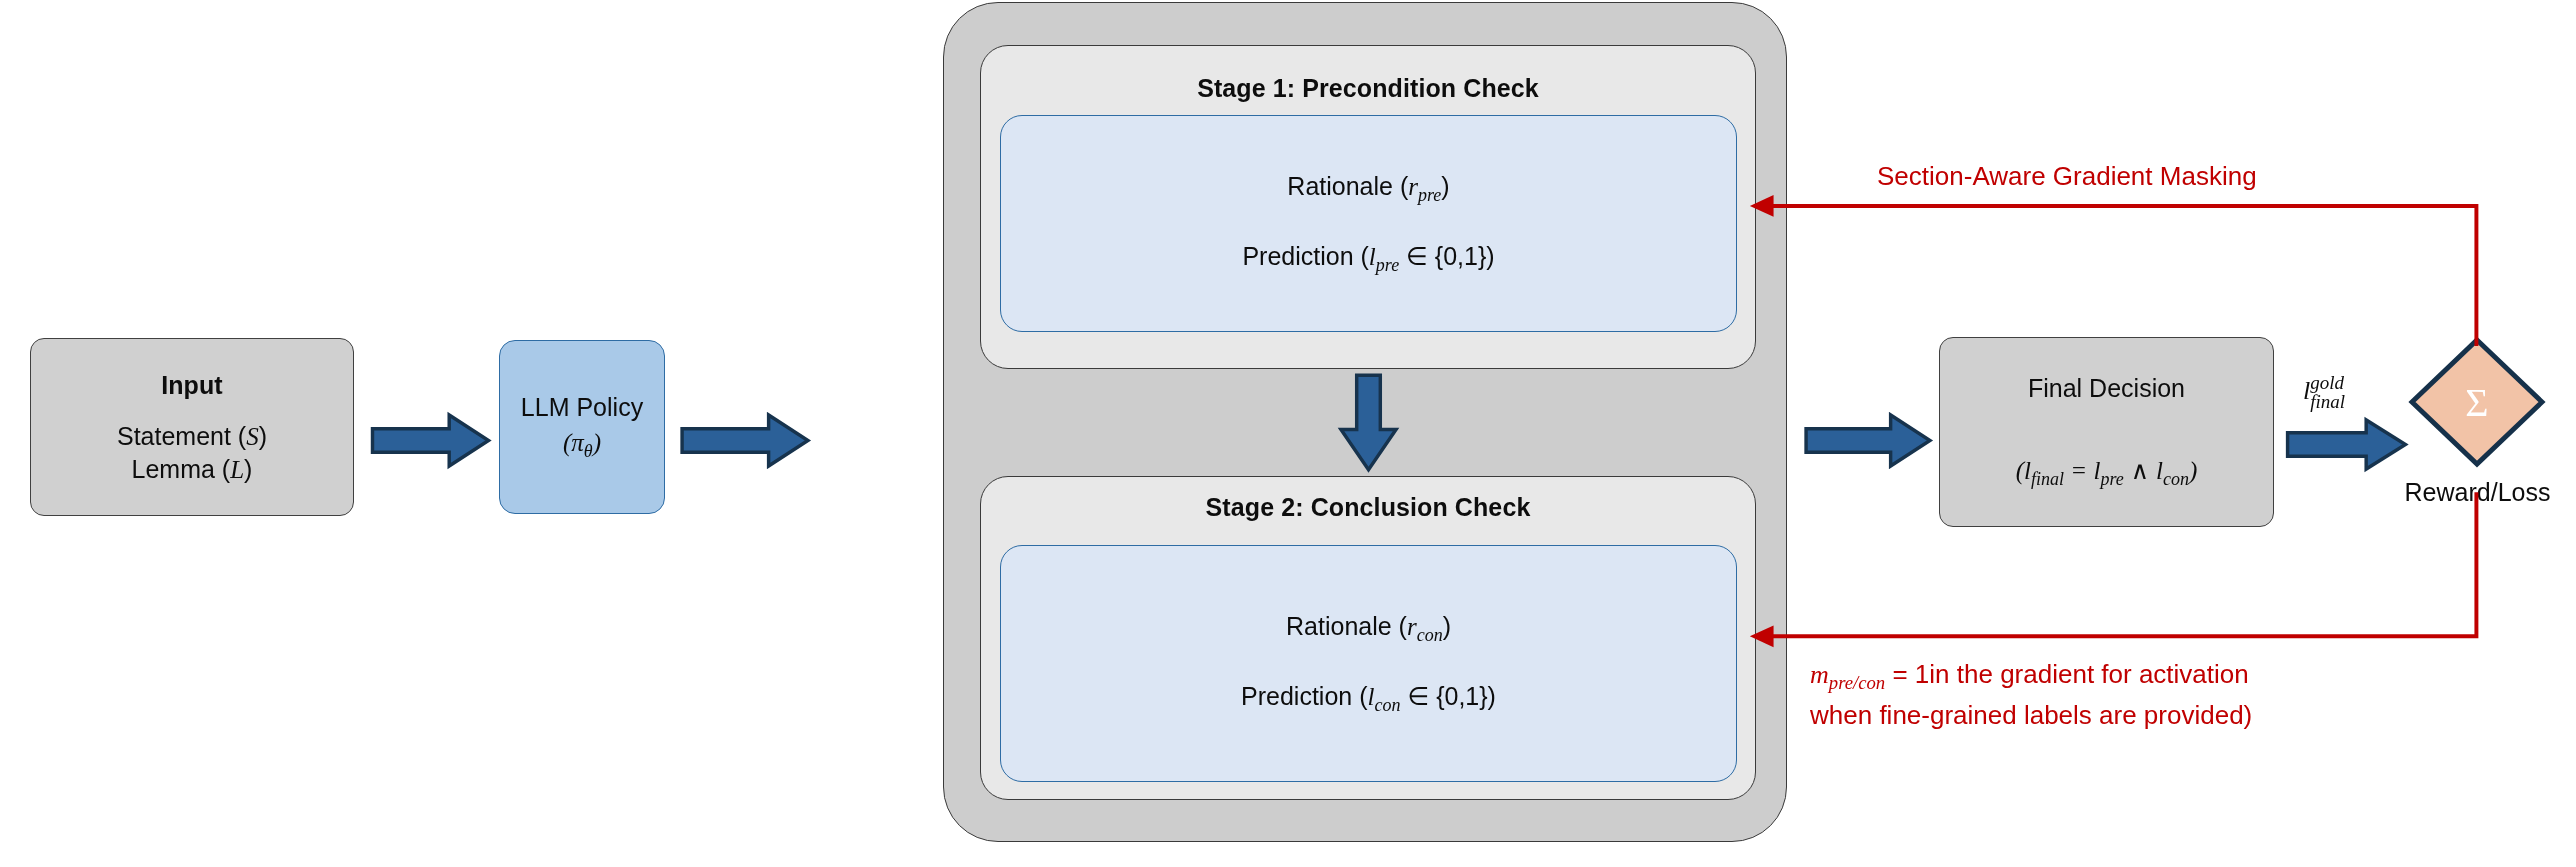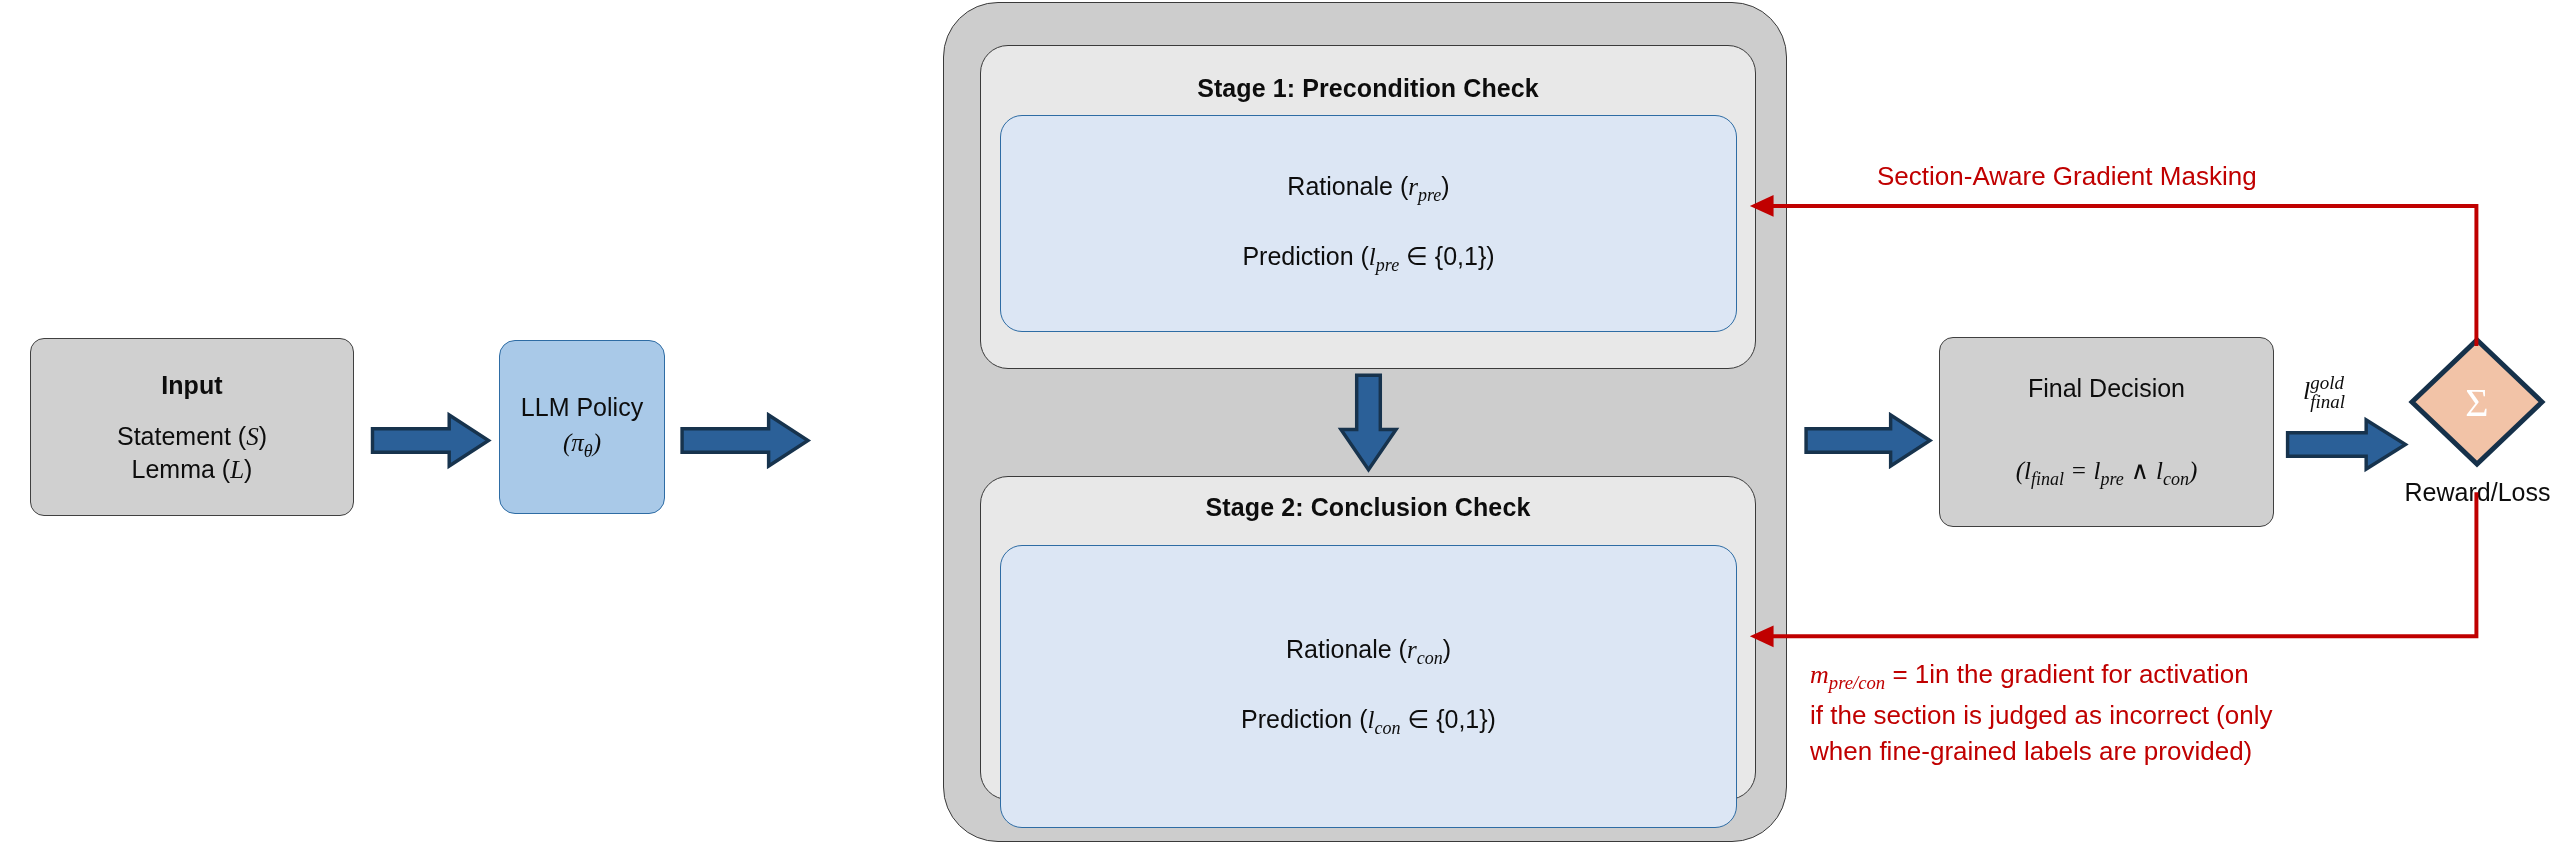--- a/index.html
+++ b/index.html
@@ -77,21 +77,21 @@
 
 <div class="abs" style="left:1338px;top:375px;width:61px;height:97px;">
   <svg width="61" height="97" viewBox="0 0 62 98">
     <polygon points="19,0 43,0 43,55 59,55 31,96 3,55 19,55" fill="#2b6098" stroke="#17334d" stroke-width="3.5"></polygon>
   </svg>
 </div>
 
 <div class="abs stagebox" style="left:980px;top:476px;width:776px;height:324px;">
   <div class="ttl" style="text-align:center;margin-top:16px;">Stage 2: Conclusion Check</div>
 </div>
-<div class="abs innerblue" style="left:1000px;top:545px;width:737px;height:283px;">
+<div class="abs innerblue" style="left:1000px;top:545px;width:737px;height:237px;">
   <div class="body-t nowrapline">
     <span>Rationale (</span><span class="mathi">r</span><span class="sub">con</span><span>)</span>
   </div>
   <div style="height:36px"></div>
   <div class="body-t nowrapline">
     <span>Prediction (</span><span class="mathi">l</span><span class="sub">con</span><span> ∈ {0,1})</span>
   </div>
 </div>
 
 <div class="abs" style="left:1806px;top:411px;width:126px;height:59px;">
@@ -142,16 +142,15 @@
     <polygon points="12,146 36,135 36,157" fill="#c00000"></polygon>
   </svg>
 </div>
 
 <div class="abs redtext" style="left:1877px;top:161px;font-size:26px;white-space:nowrap;">Section-Aware Gradient Masking</div>
 
 <div class="abs redtext" style="left:1810px;top:656px;width:751px;font-size:26px;line-height:1.42;">
   <div class="nowrapline">
     <span class="mathi">m</span><span class="sub">pre/con</span><span> = 1in the gradient for activation</span>
   </div>
-  <div class="nowrapline">if the section is judged as incorrect (only</div>
   <div class="nowrapline">when fine-grained labels are provided)</div>
 </div>
 
 
 </body></html>

